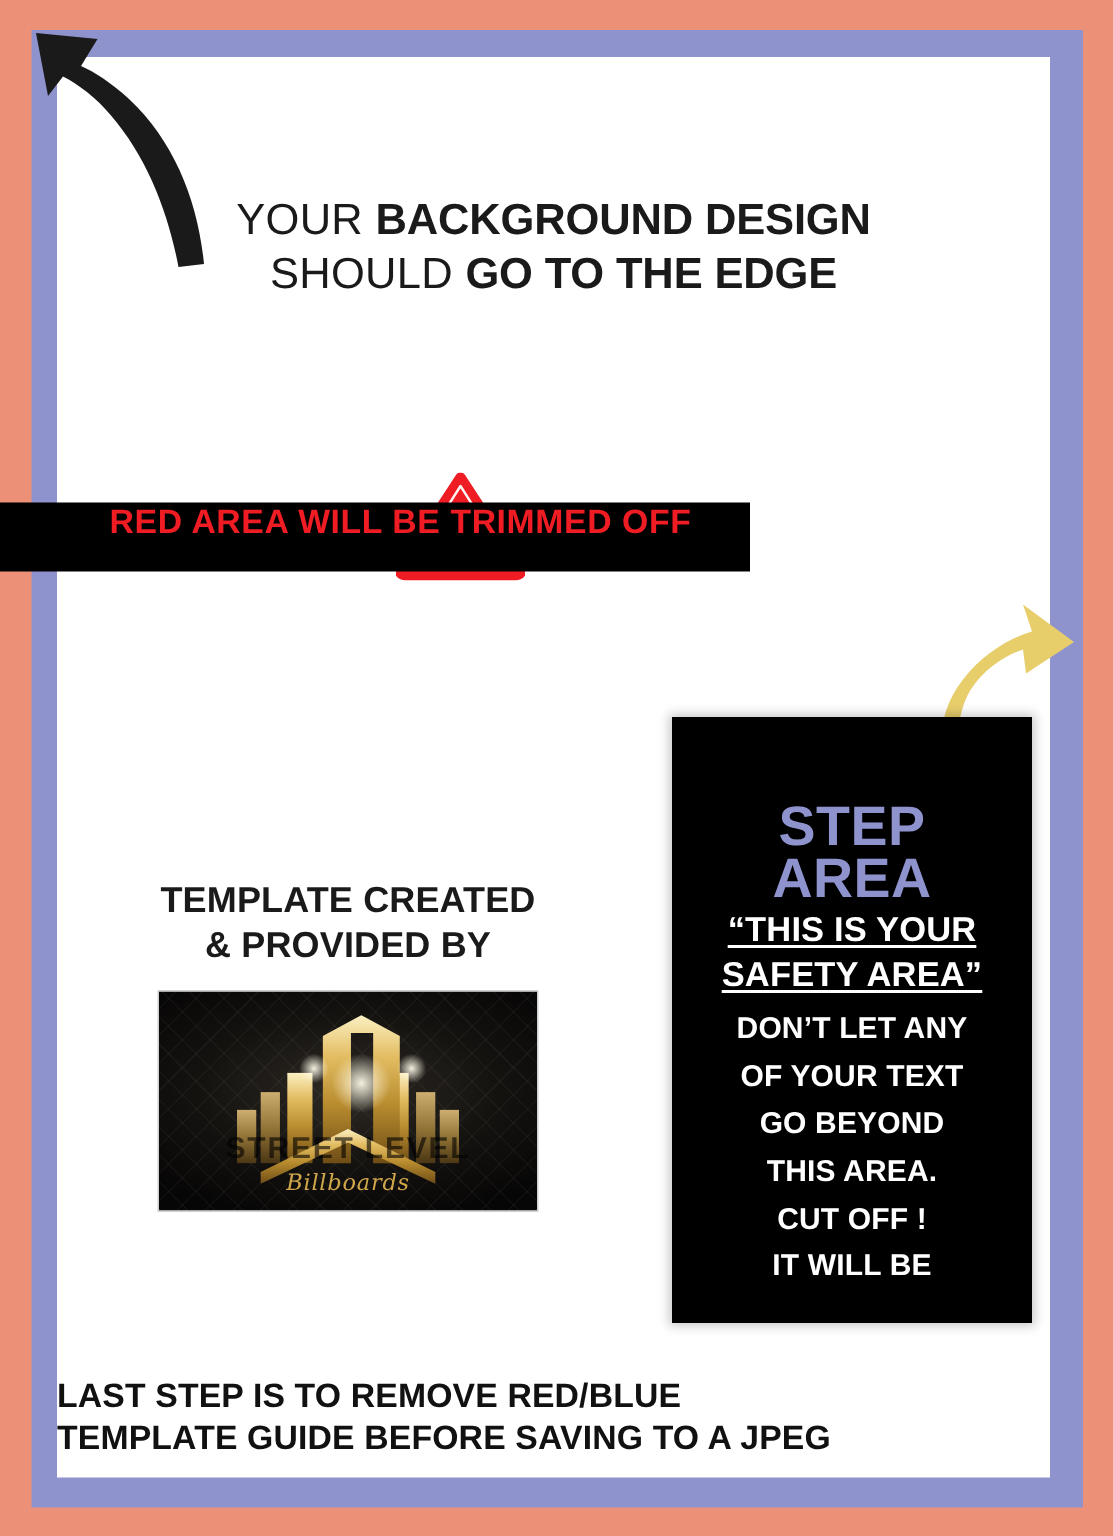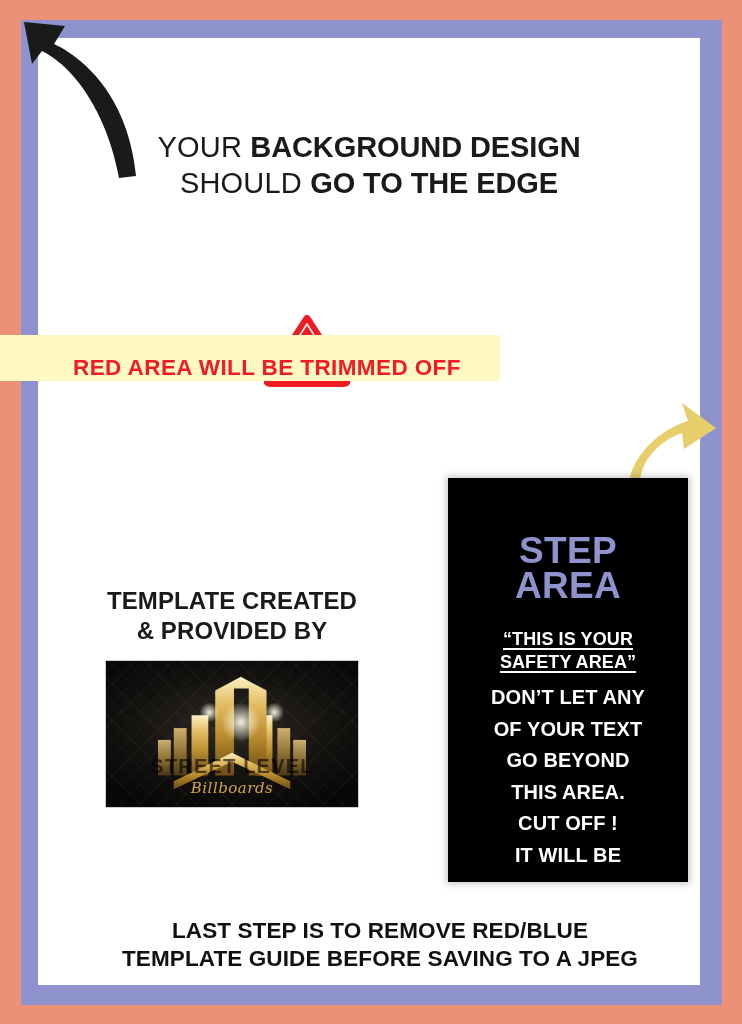--- a/index.html
+++ b/index.html
@@ -70,23 +70,23 @@
   }
   #warn-triangle svg { display: block; width: 100%; height: 100%; }
 
   
   #trim-banner {
     position: absolute;
     left: -38px;                 
     top: 297px;
     width: 500px;
     height: 46px;
-    background: #fef9c3;
+    background: #000000;
     display: flex;
-    align-items: flex-end;
+    align-items: flex-start;
     justify-content: center;
   }
   #trim-banner .trim-text {
     color: #ef1c24;
     font-size: 22.5px;
     font-weight: 800;
     letter-spacing: .4px;
     white-space: nowrap;
     padding-left: 34px;
   }
@@ -118,22 +118,22 @@
   #safety-box .blue-title {
     color: #8e93ce;
     font-size: 37px;
     font-weight: 800;
     line-height: .94;
     letter-spacing: .3px;
     margin-top: 56px;
   }
   #safety-box .blue-title span { display: block; }
   #safety-box .safety-quote {
-    margin-top: 24px;
-    font-size: 18px;
+    margin-top: 0;
+    font-size: 23px;
     font-weight: 800;
     line-height: 1.32;
     letter-spacing: .1px;
   }
   #safety-box .safety-quote span {
     display: block;
     text-decoration: underline;
     text-underline-offset: 3px;
     text-decoration-thickness: 1.6px;
   }
@@ -209,27 +209,25 @@
     letter-spacing: .5px;
     color: #cfa64a;
   }
 
   
   #footer-note {
     position: absolute;
     left: 0;
     right: 0;
     bottom: 12px;
-    text-align: center;
     color: #111111;
     font-size: 22.5px;
     font-weight: 800;
     line-height: 1.24;
     letter-spacing: .1px;
-    padding-left: 22px;
   }
   #footer-note span { display: block; white-space: nowrap; }
 
   
   #bleed-arrow {
     position: absolute;
     left: 12px;
     top: 8px;
     width: 140px;
     height: 172px;

